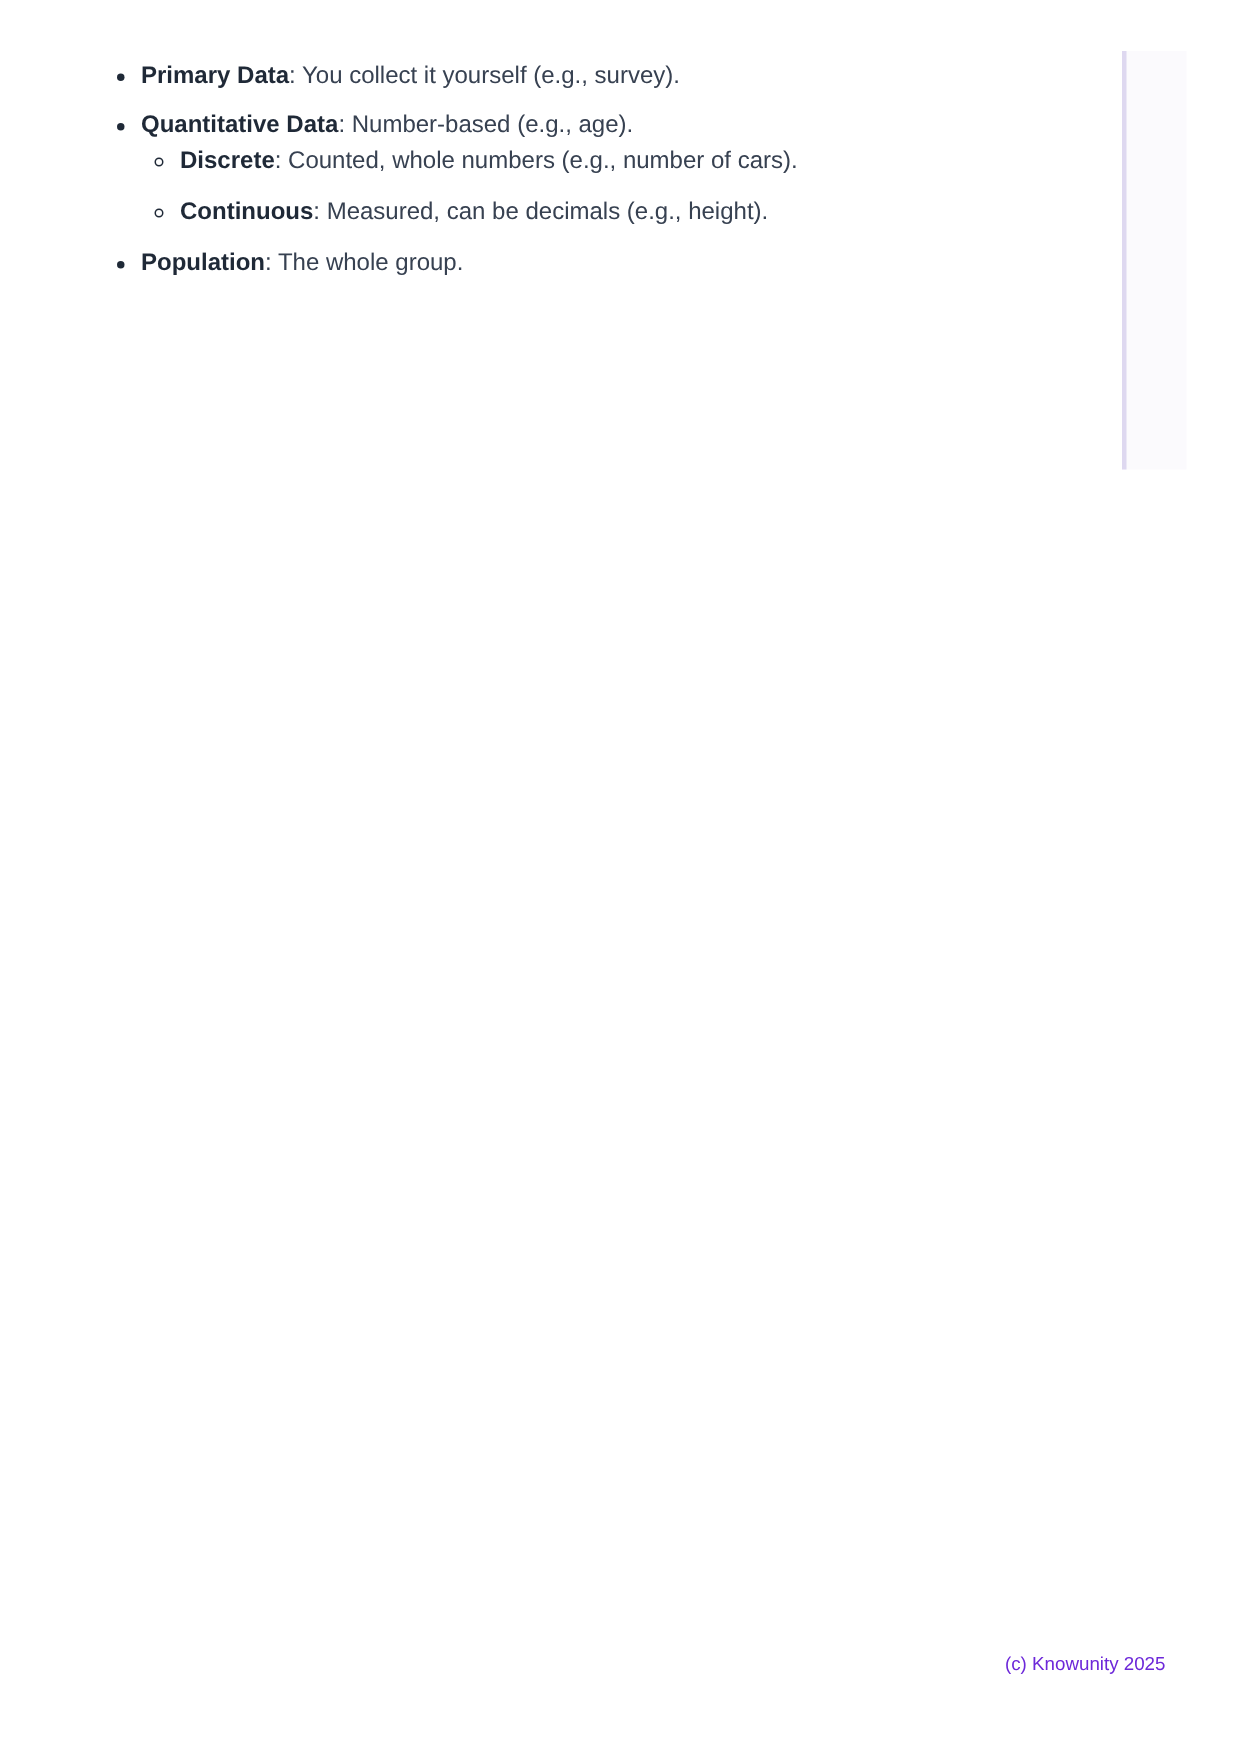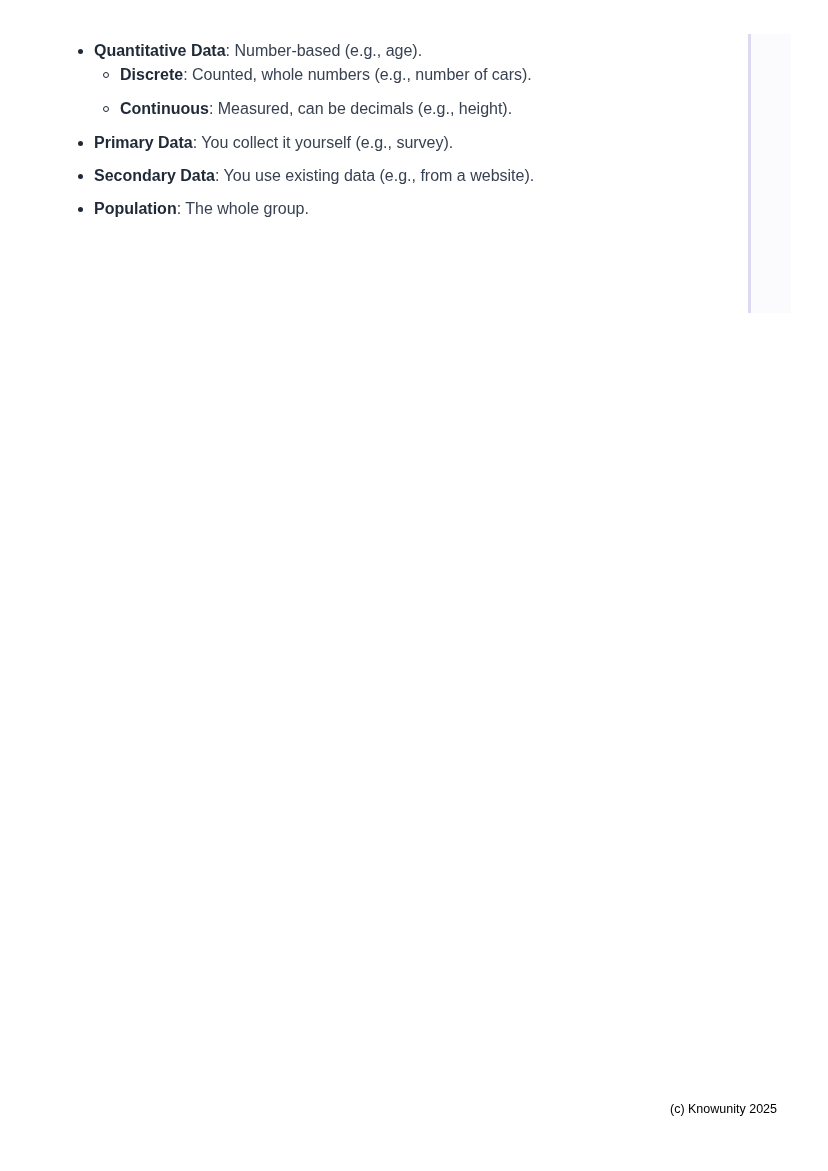--- a/index.html
+++ b/index.html
@@ -90,50 +90,47 @@
     box-sizing: border-box;
     background: #fbfafd;
     border-left: 3px solid #ded8f0;
   }
   .footer {
     position: absolute;
     top: 1102px;
     right: 51px;
     font-size: 12.5px;
     line-height: 15px;
-    color: #000000;
+    color: #6d28d9;
     font-weight: 400;
   }
 </style>
 </head>
 <body>
 
 <div class="page">
 
   <ul class="notes">
+
+    <li>
+      <span class="term">Primary Data</span><span class="definition">: You collect it yourself (e.g., survey).</span>
+    </li>
 
     <li>
       <span class="term">Quantitative Data</span><span class="definition">: Number-based (e.g., age).</span>
       <ul class="sub">
         <li>
           <span class="term">Discrete</span><span class="definition">: Counted, whole numbers (e.g., number of cars).</span>
         </li>
         <li>
           <span class="term">Continuous</span><span class="definition">: Measured, can be decimals (e.g., height).</span>
         </li>
       </ul>
     </li>
 
-    <li>
-      <span class="term">Primary Data</span><span class="definition">: You collect it yourself (e.g., survey).</span>
-    </li>
-
-    <li>
-      <span class="term">Secondary Data</span><span class="definition">: You use existing data (e.g., from a website).</span>
-    </li>
 
     <li>
       <span class="term">Population</span><span class="definition">: The whole group.</span>
     </li>
 
 
   </ul>
 
   <div class="side-strip"></div>
 

